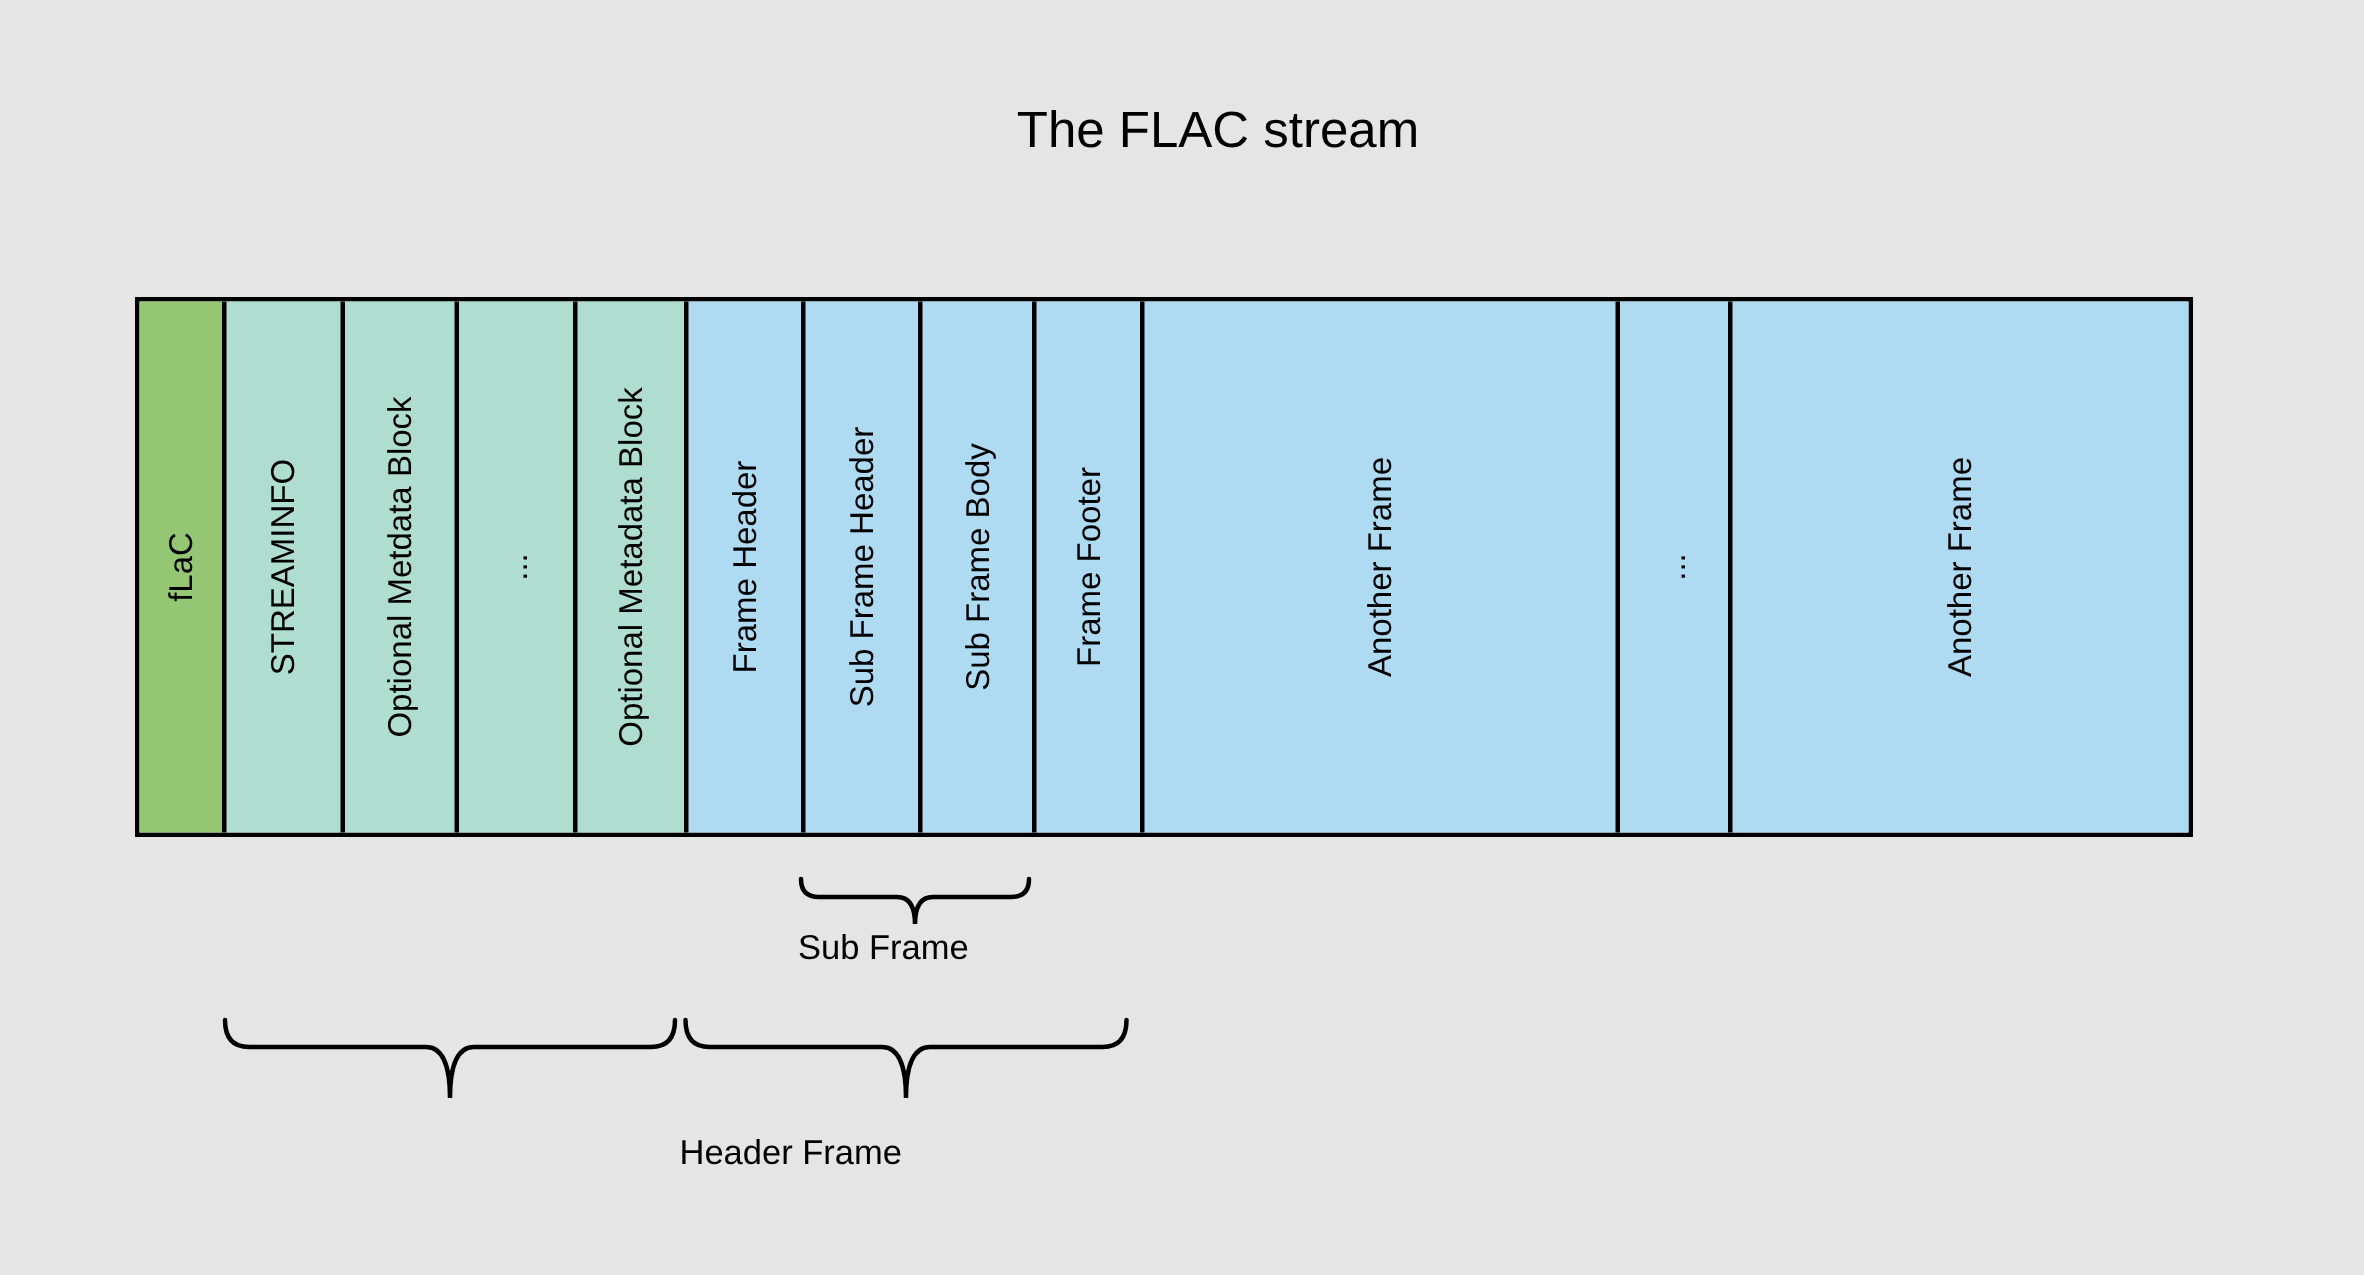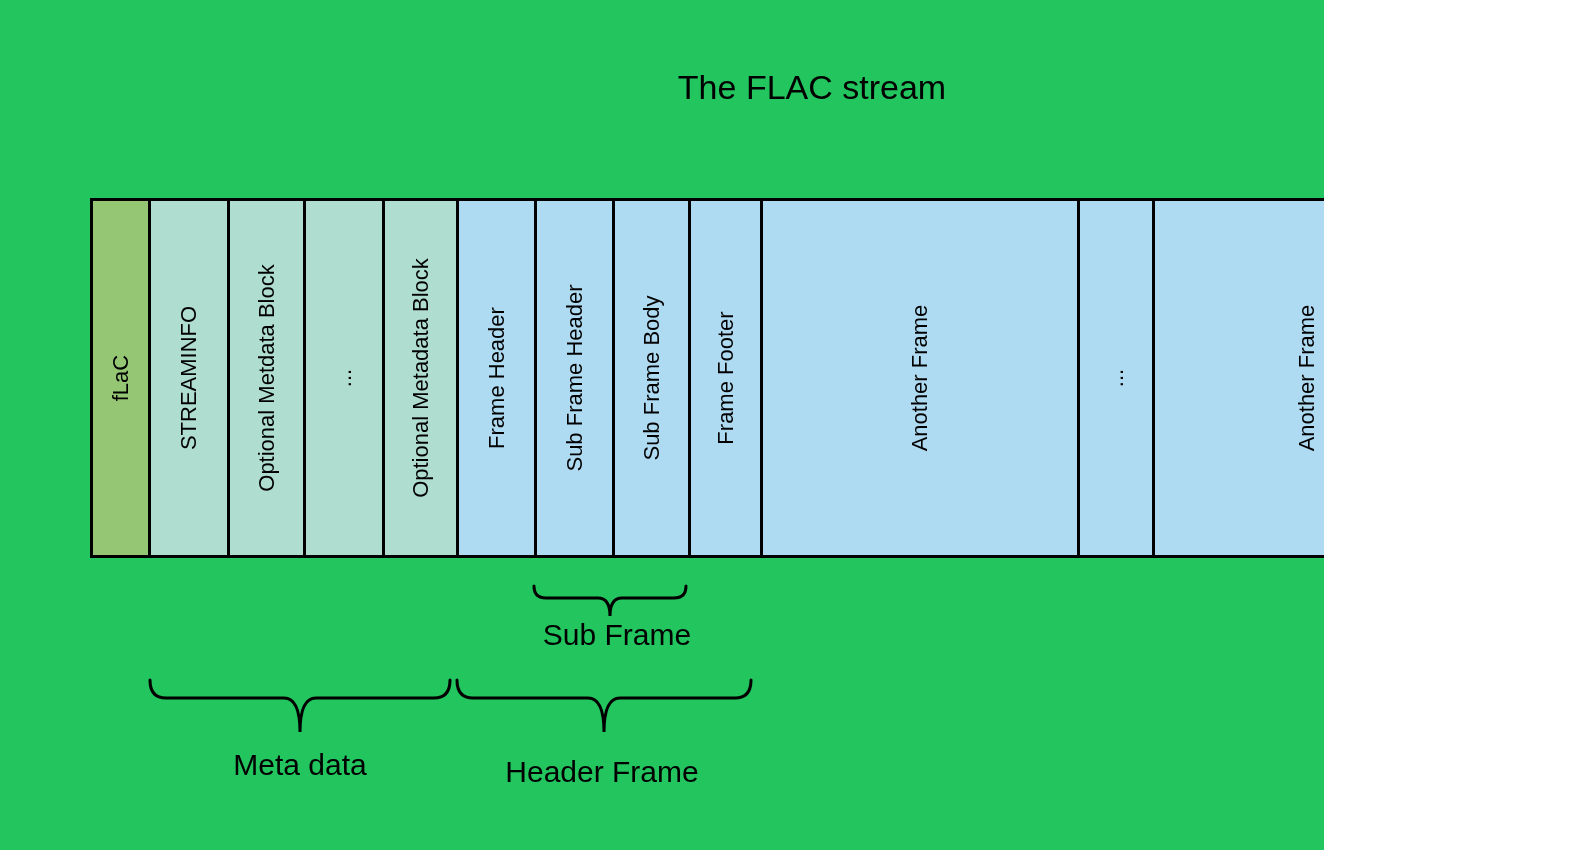--- a/index.html
+++ b/index.html
@@ -4,25 +4,24 @@
 <style>
   html, body {
     margin: 0;
     padding: 0;
     background: #ffffff;
     font-family: "Liberation Sans", sans-serif;
     color: #000000;
   }
   #stage {
     position: relative;
-    width: 1284px;
+    width: 1576px;
     height: 850px;
-    background: #22c55e;
+    background: #e5e5e5;
     overflow: hidden;
-    padding-left: 40px;
   }
   .diagram-title {
     position: absolute;
     top: 68px;
     left: 812px;
     transform: translateX(-50%);
     font-size: 34px;
     line-height: 1.15;
     white-space: nowrap;
   }
@@ -52,22 +51,22 @@
     transform: translate(-50%, -50%) rotate(-90deg);
     white-space: nowrap;
     font-size: 22px;
     line-height: 1;
   }
   
   .brace { position: absolute; }
   .brace svg { display: block; }
   .brace-label {
     position: absolute;
-    text-align: center;
-    font-size: 30px;
+    text-align: left;
+    font-size: 23px;
     white-space: nowrap;
   }
   #brace-label-sub   { left: 532px; top: 618px; width: 170px; }
   #brace-label-meta  { left: 148px; top: 748px; width: 304px; }
   #brace-label-audio { left: 453px; top: 755px; width: 298px; }
 </style>
 </head>
 <body>
 
 <div id="stage">
@@ -118,21 +117,20 @@
       <path d="M2,2 Q2,14 14,14 L66,14 Q78,14 78,32 Q78,14 90,14 L142,14 Q154,14 154,2" fill="none" stroke="#000000" stroke-width="3" stroke-linecap="round"></path>
     </svg>
   </div>
   <div class="brace-label" id="brace-label-sub">Sub Frame</div>
 
   <div class="brace" style="left:148px; top:678px;">
     <svg width="304" height="58" viewBox="0 0 304 58">
       <path d="M2,2 Q2,20 18,20 L136,20 Q152,20 152,54 Q152,20 168,20 L286,20 Q302,20 302,2" fill="none" stroke="#000000" stroke-width="3" stroke-linecap="round"></path>
     </svg>
   </div>
-  <div class="brace-label" id="brace-label-meta">Meta data</div>
 
   <div class="brace" style="left:455px; top:678px;">
     <svg width="298" height="58" viewBox="0 0 298 58">
       <path d="M2,2 Q2,20 18,20 L133,20 Q149,20 149,54 Q149,20 165,20 L280,20 Q296,20 296,2" fill="none" stroke="#000000" stroke-width="3" stroke-linecap="round"></path>
     </svg>
   </div>
   <div class="brace-label" id="brace-label-audio">Header Frame</div>
 
 </div>
 

